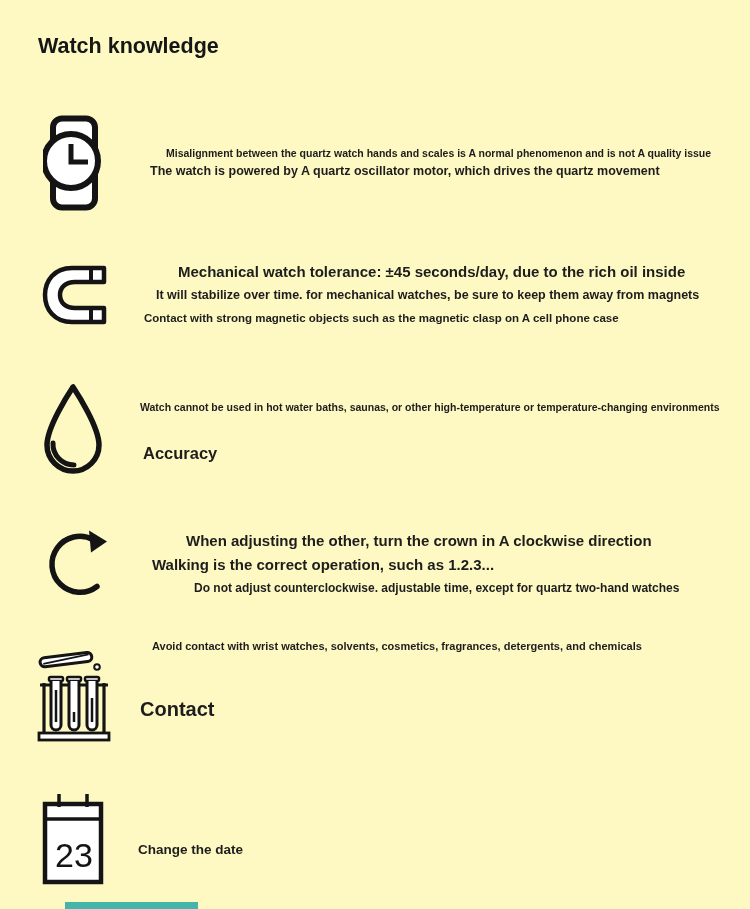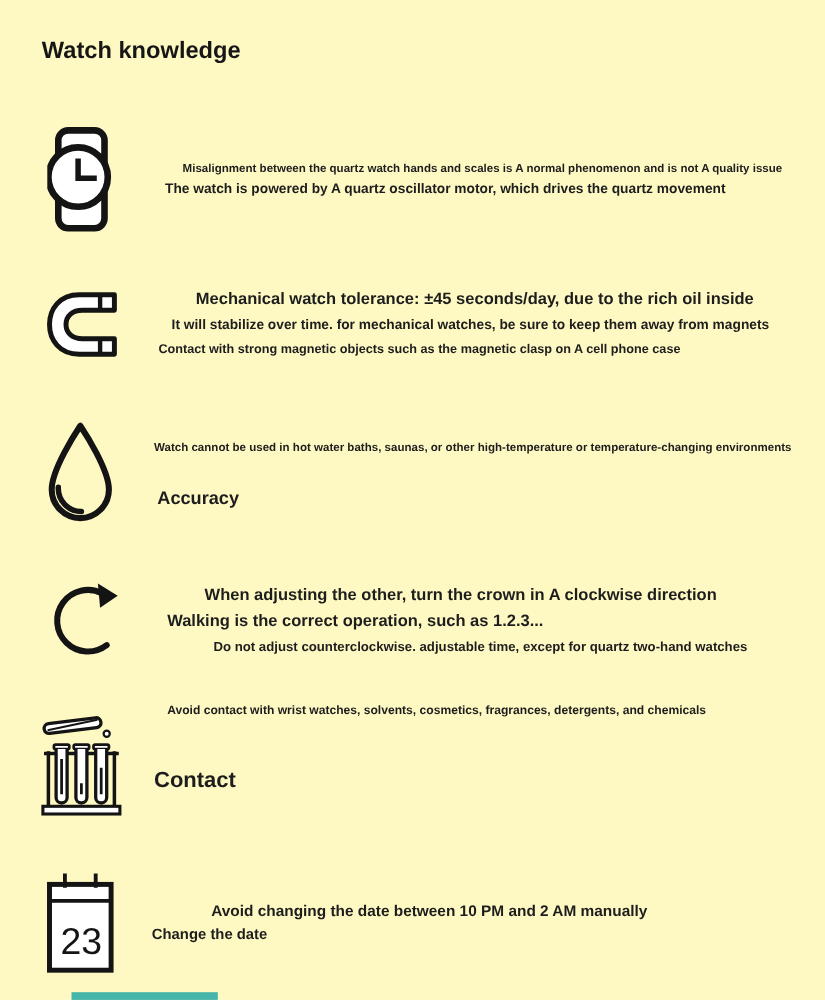--- a/index.html
+++ b/index.html
@@ -98,18 +98,17 @@
   </svg>
   <div class="line s5l1">Avoid contact with wrist watches, solvents, cosmetics, fragrances, detergents, and chemicals</div>
   <div class="line s5l2">Contact</div>
 
   <svg class="icon icon-calendar" viewBox="0 0 62 94">
     <rect x="3" y="13" width="56" height="78" fill="#ffffff" stroke="#141414" stroke-width="4.5"></rect>
     <path d="M3 28 H59" stroke="#141414" stroke-width="3.5" fill="none"></path>
     <path d="M17 3 V16 M45 3 V16" stroke="#141414" stroke-width="3.5" fill="none"></path>
     <text class="cal-day" x="13" y="76" font-size="34" fill="#141414">23</text>
   </svg>
-  <div class="line s6l1">Avoid changing the date between 10 PM and 2 AM manually</div>
   <div class="line s6l2">Change the date</div>
 
   <div class="accent-bar"></div>
 
 </div>
 
 </body></html>

